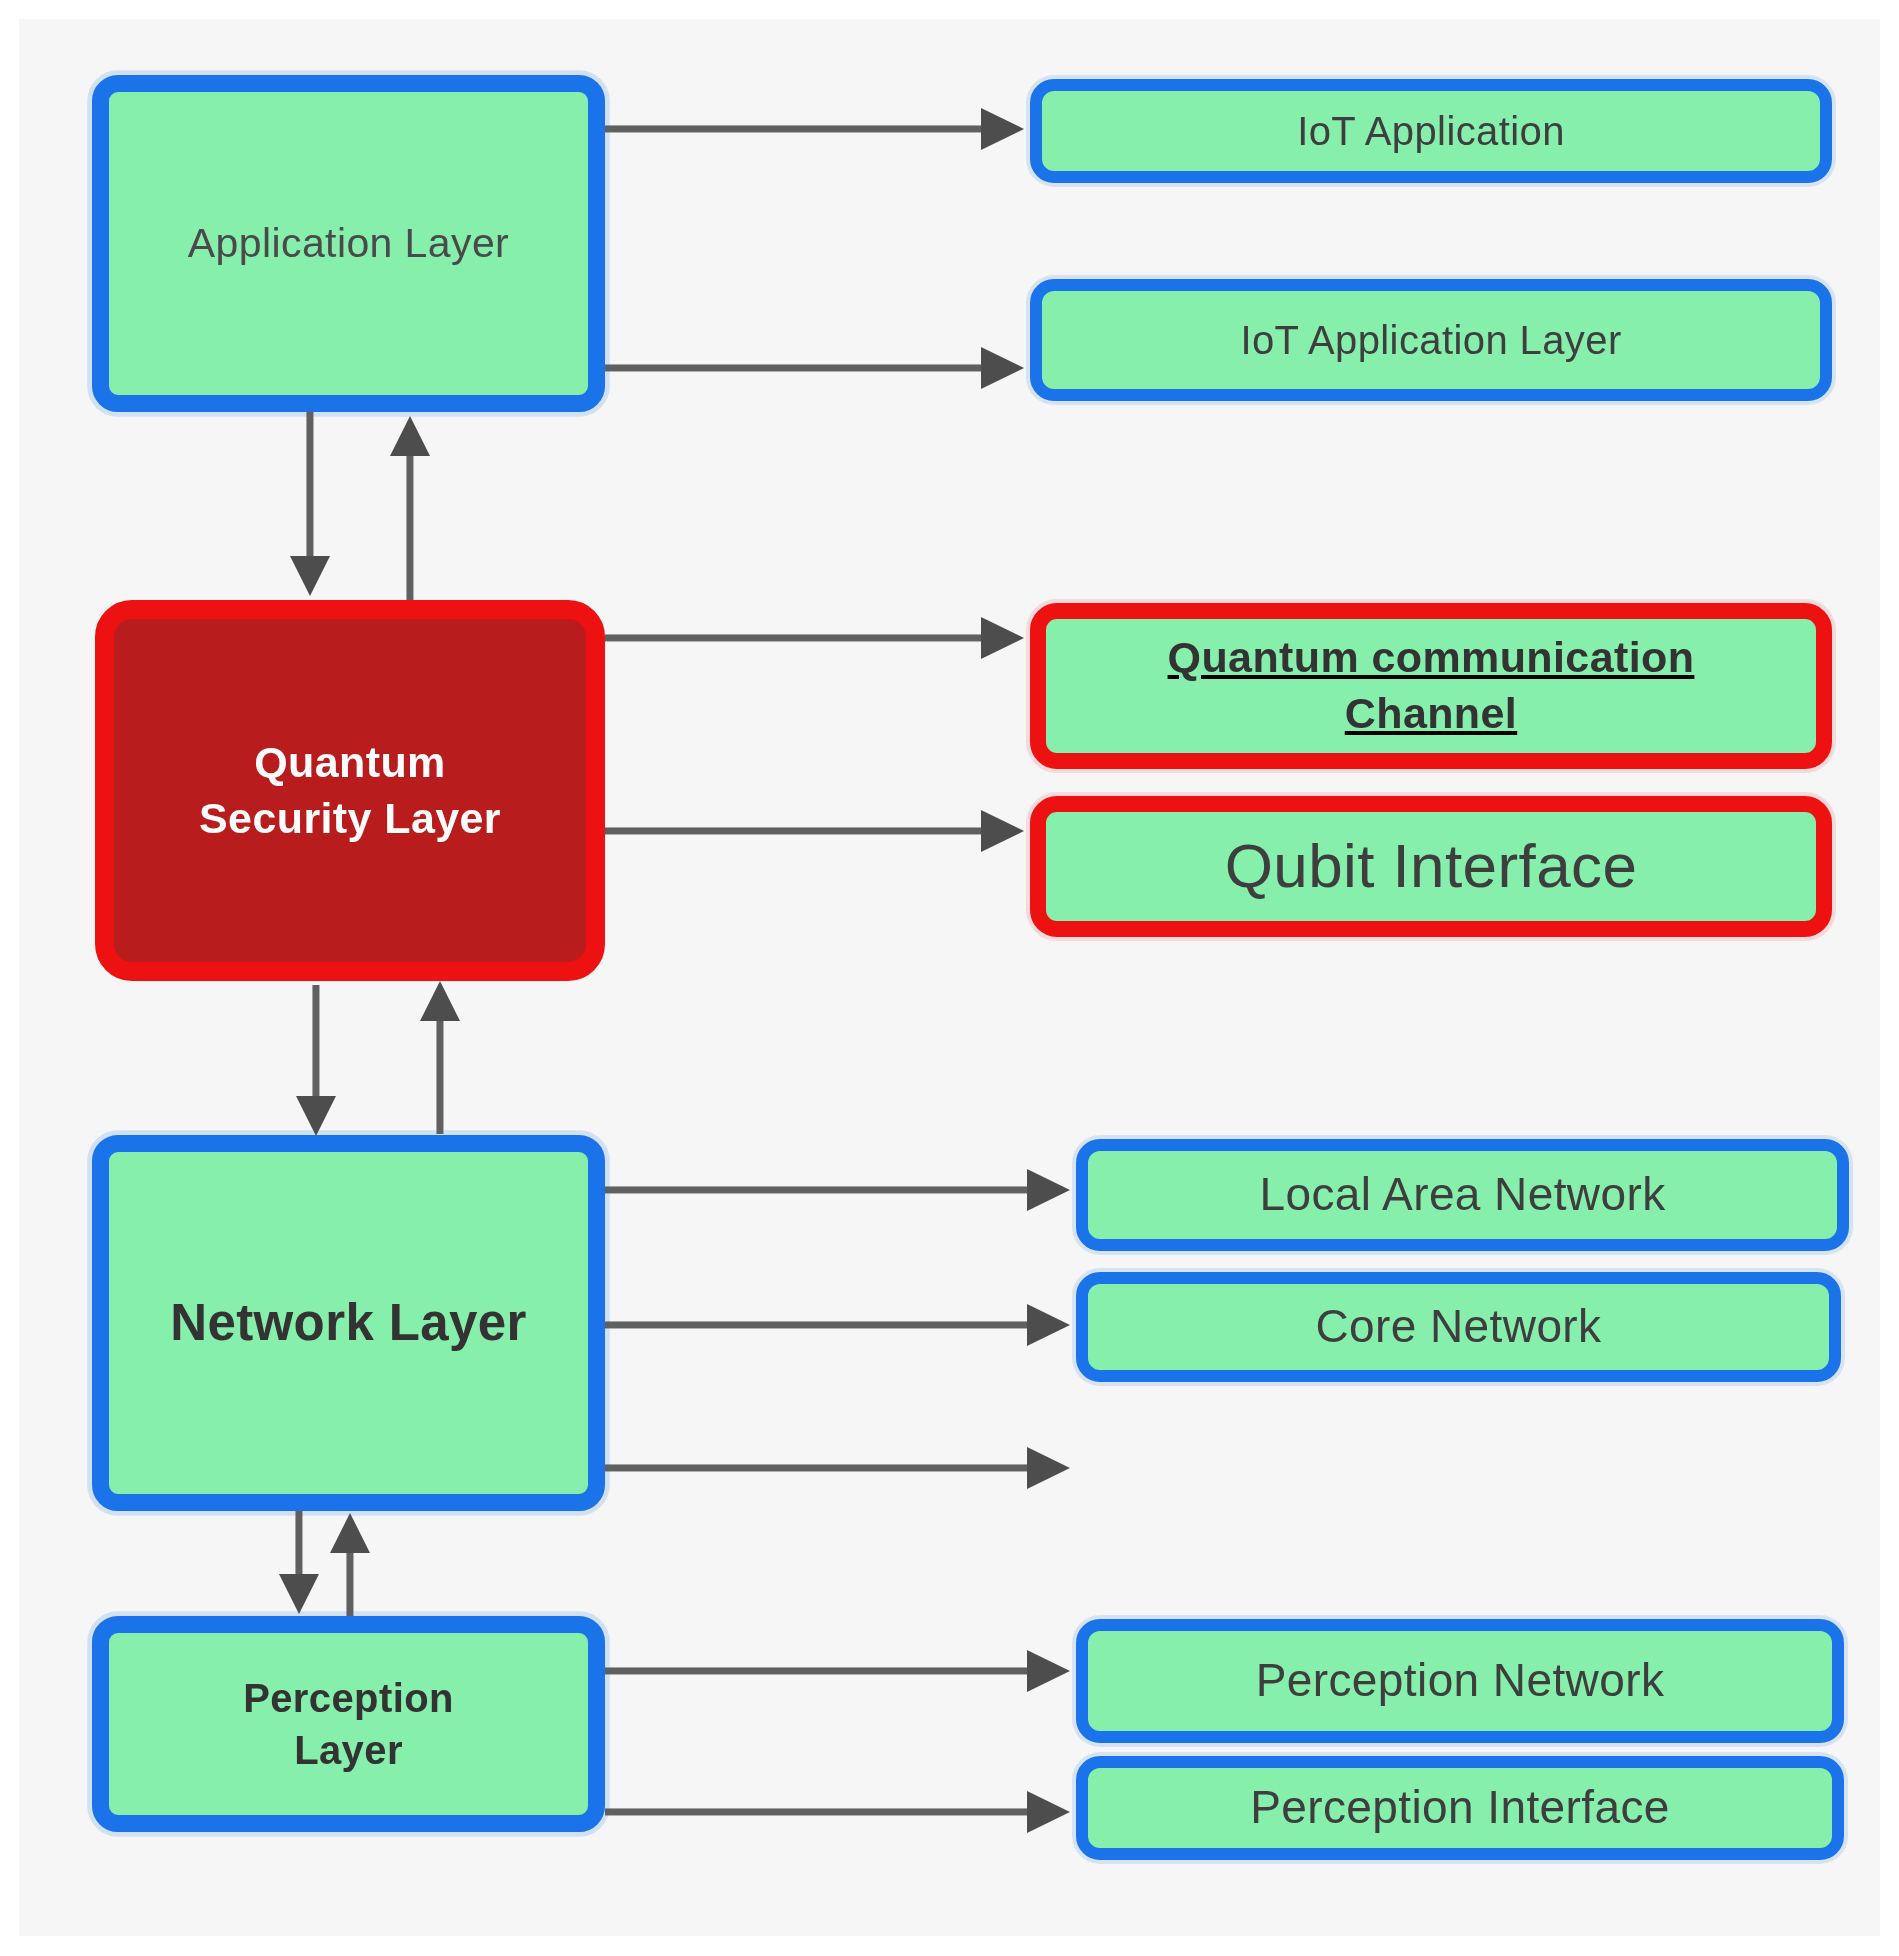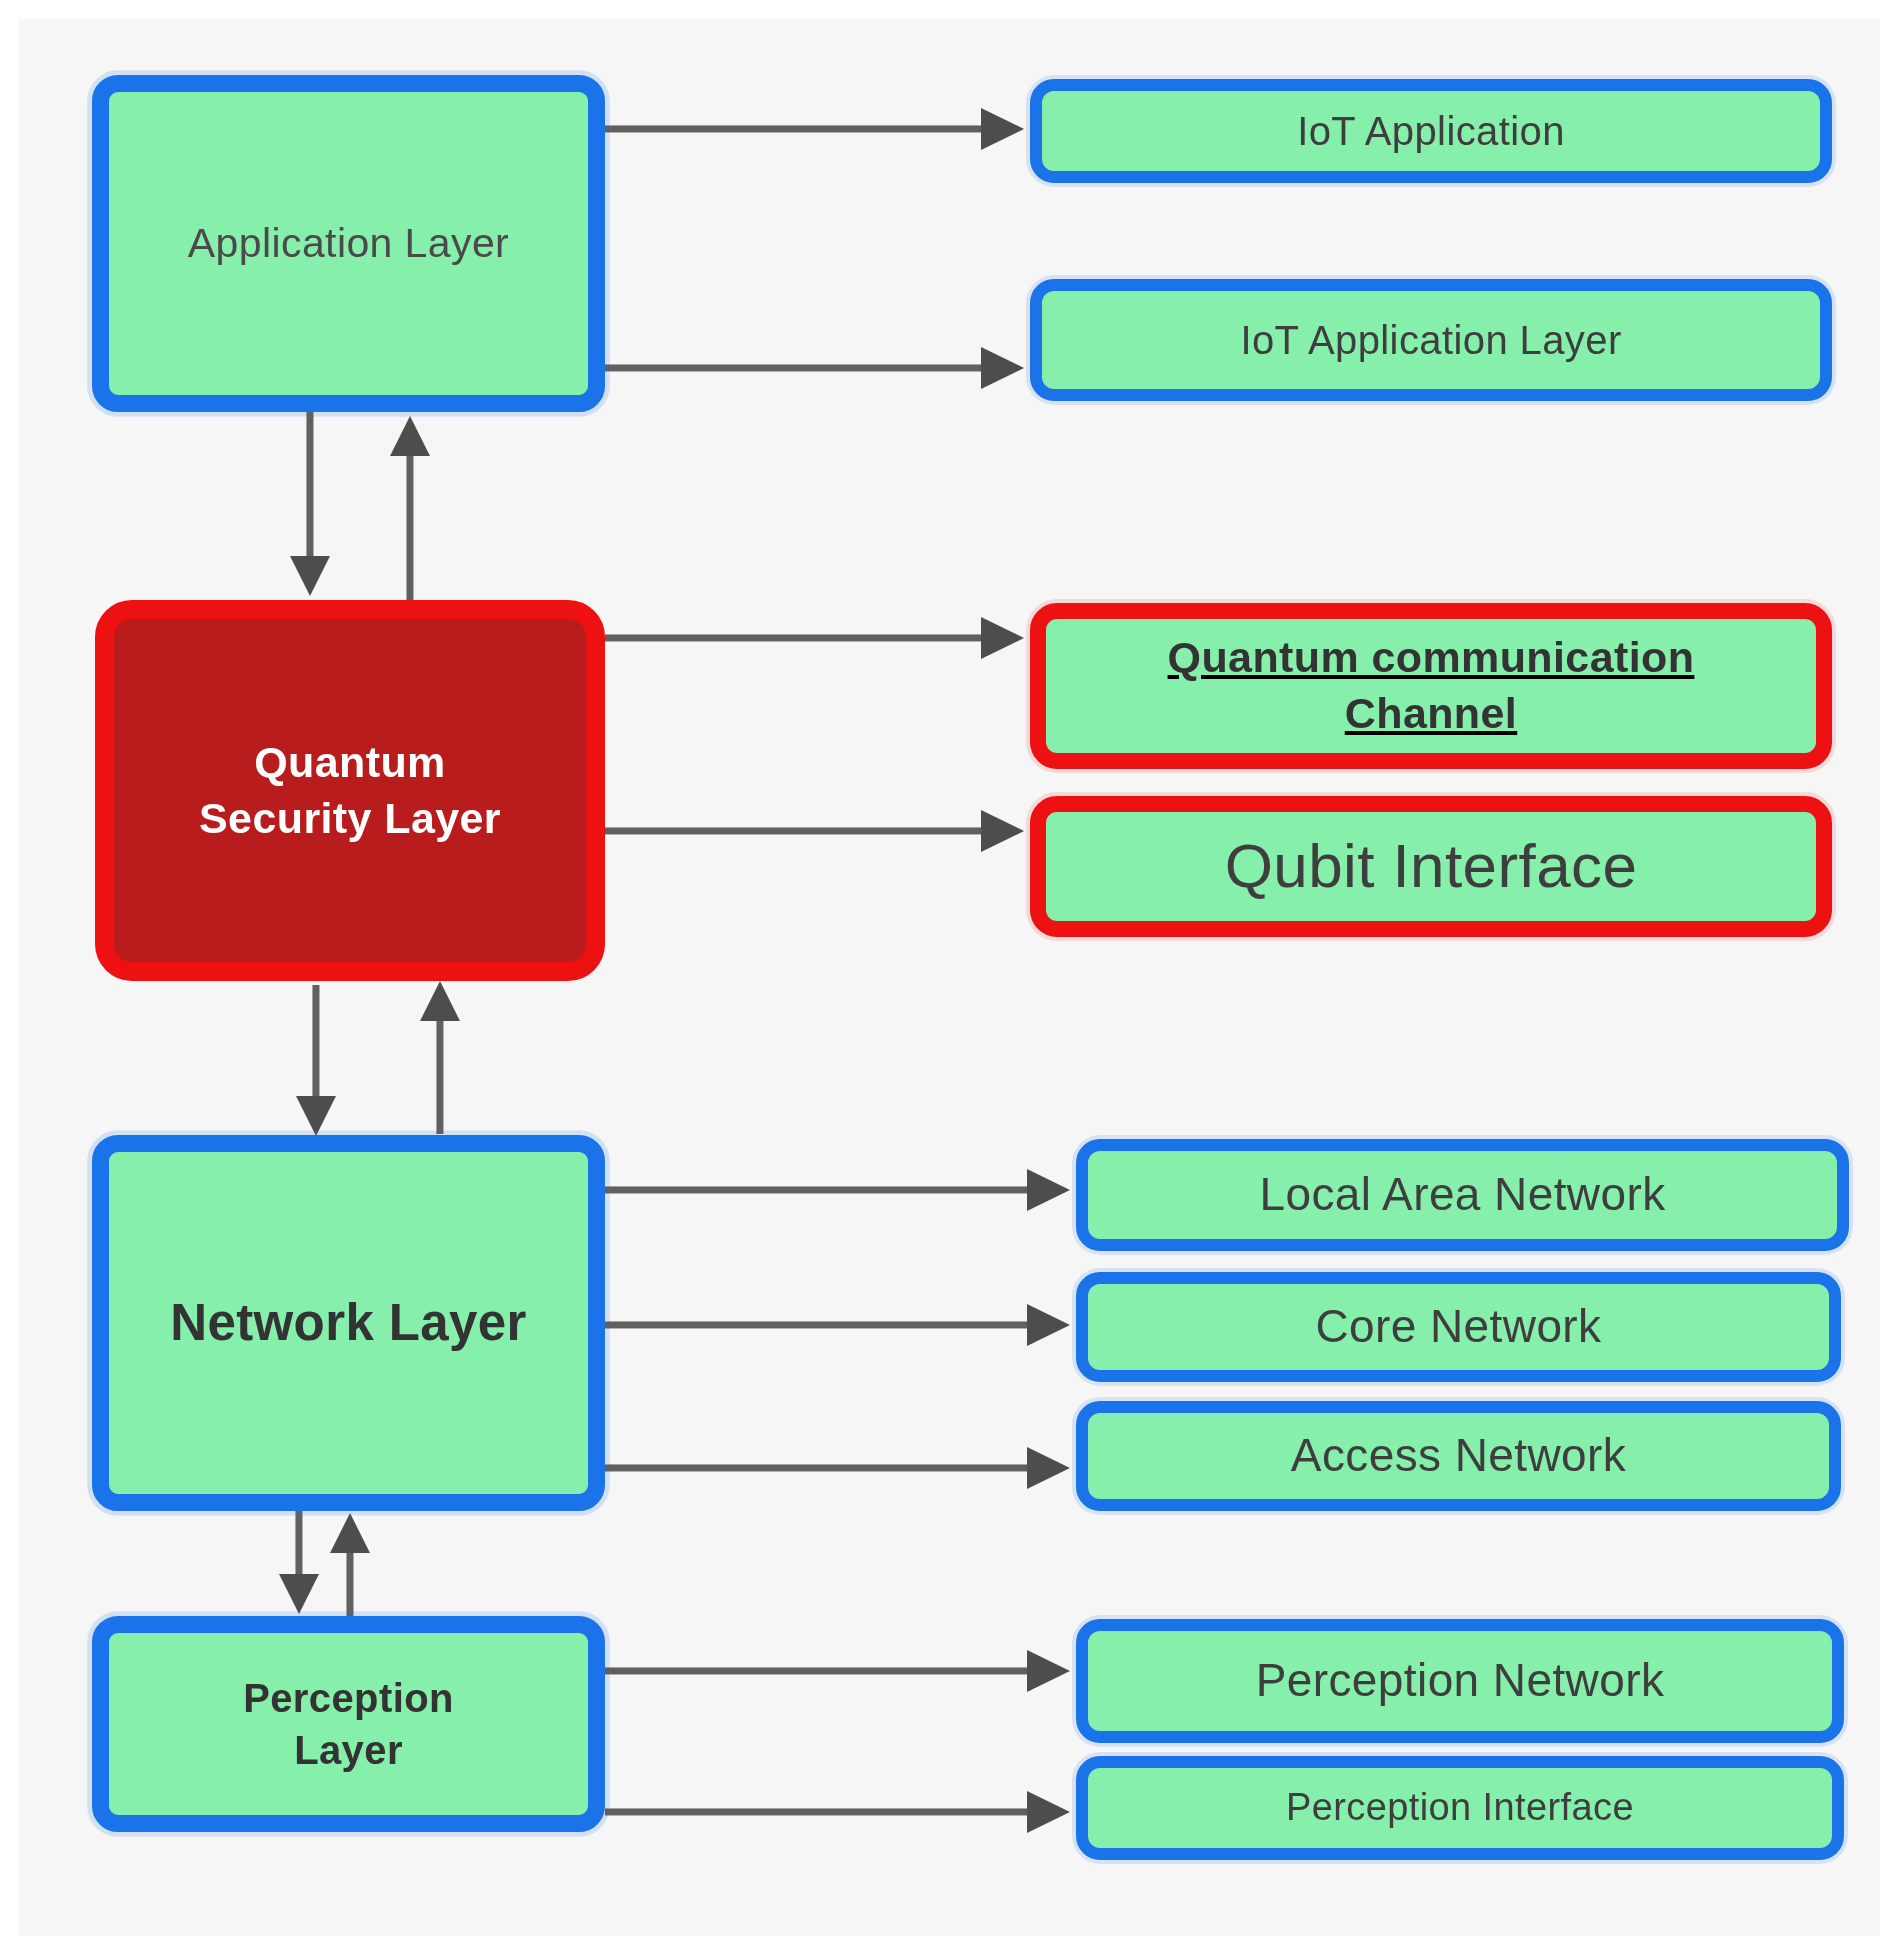--- a/index.html
+++ b/index.html
@@ -139,30 +139,27 @@
     </div>
 
     <div class="node blue-thin" style="left:1057px; top:1120px; width:773px; height:112px;">
       <span class="lbl" style="font-size:46px;">Local Area Network</span>
     </div>
 
     <div class="node blue-thin" style="left:1057px; top:1253px; width:765px; height:110px;">
       <span class="lbl" style="font-size:46px;">Core Network</span>
     </div>
 
-    <div class="node blue-thin" style="left:1057px; top:1382px; width:765px; height:110px;">
-      <span class="lbl" style="font-size:46px;">Access Network</span>
-    </div>
 
     <div class="node blue-thin" style="left:1057px; top:1600px; width:768px; height:124px;">
       <span class="lbl" style="font-size:46px;">Perception Network</span>
     </div>
 
     <div class="node blue-thin" style="left:1057px; top:1737px; width:768px; height:104px;">
-      <span class="lbl" style="font-size:38px;">Perception Interface</span>
+      <span class="lbl" style="font-size:46px;">Perception Interface</span>
     </div>
 
     <div class="ha" style="left:586px; top:89px; width:419px;">
       <div class="line"></div>
       <div class="head"></div>
     </div>
     <div class="ha" style="left:586px; top:328px; width:419px;">
       <div class="line"></div>
       <div class="head"></div>
     </div>

